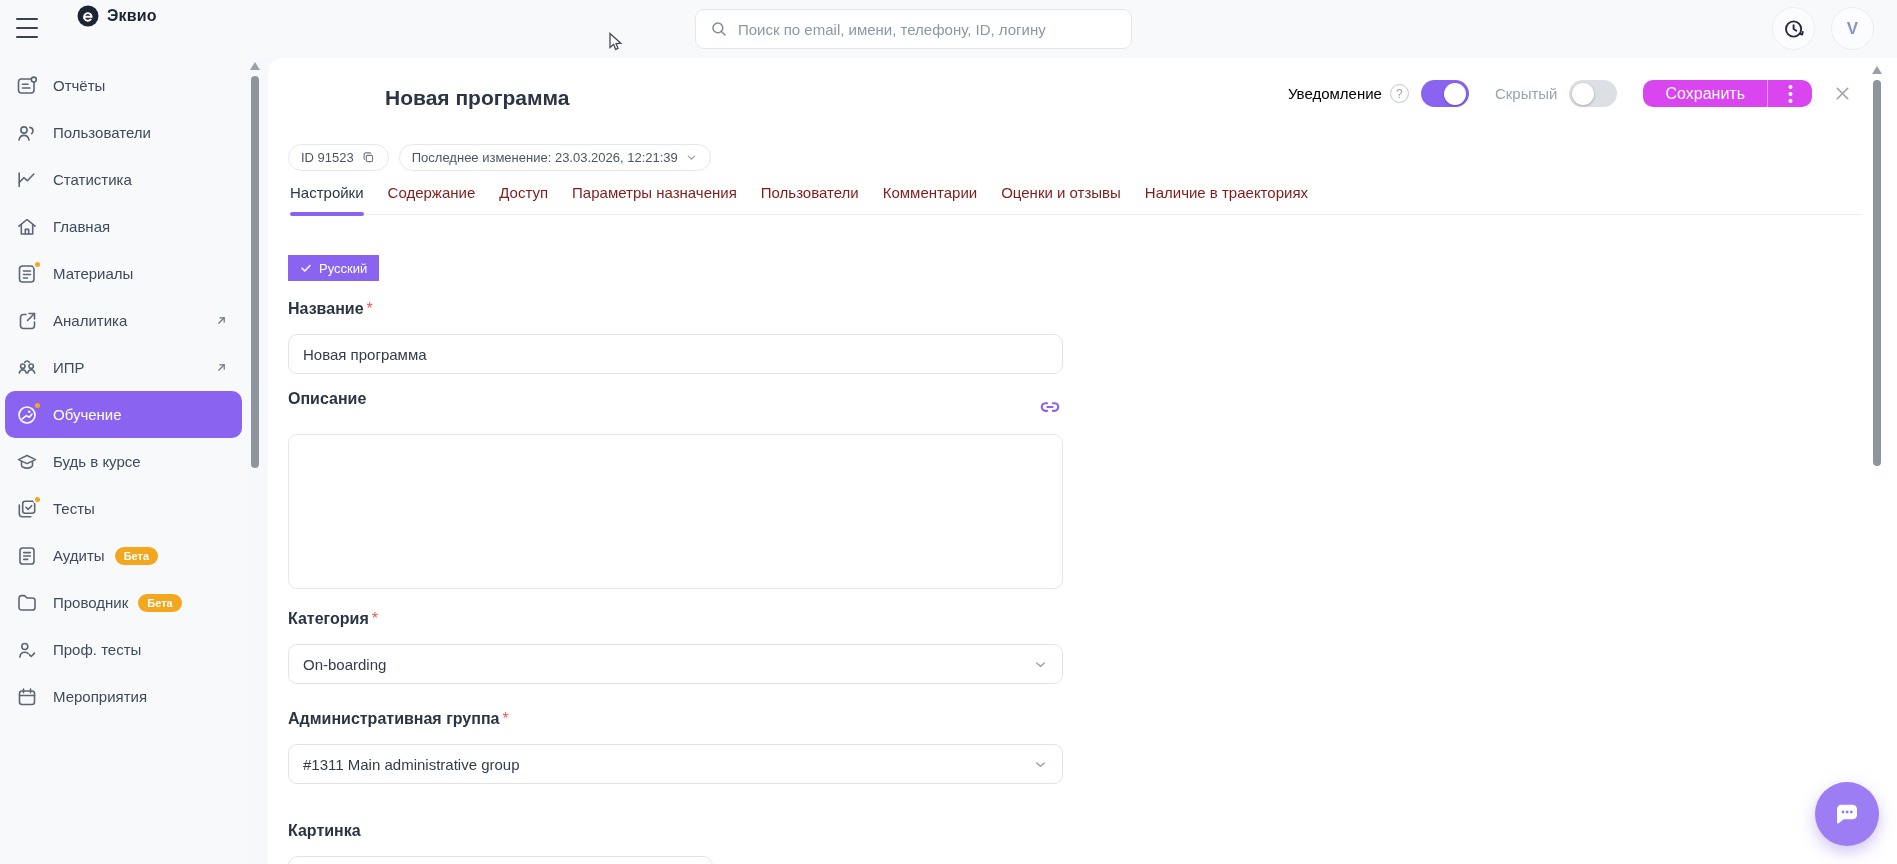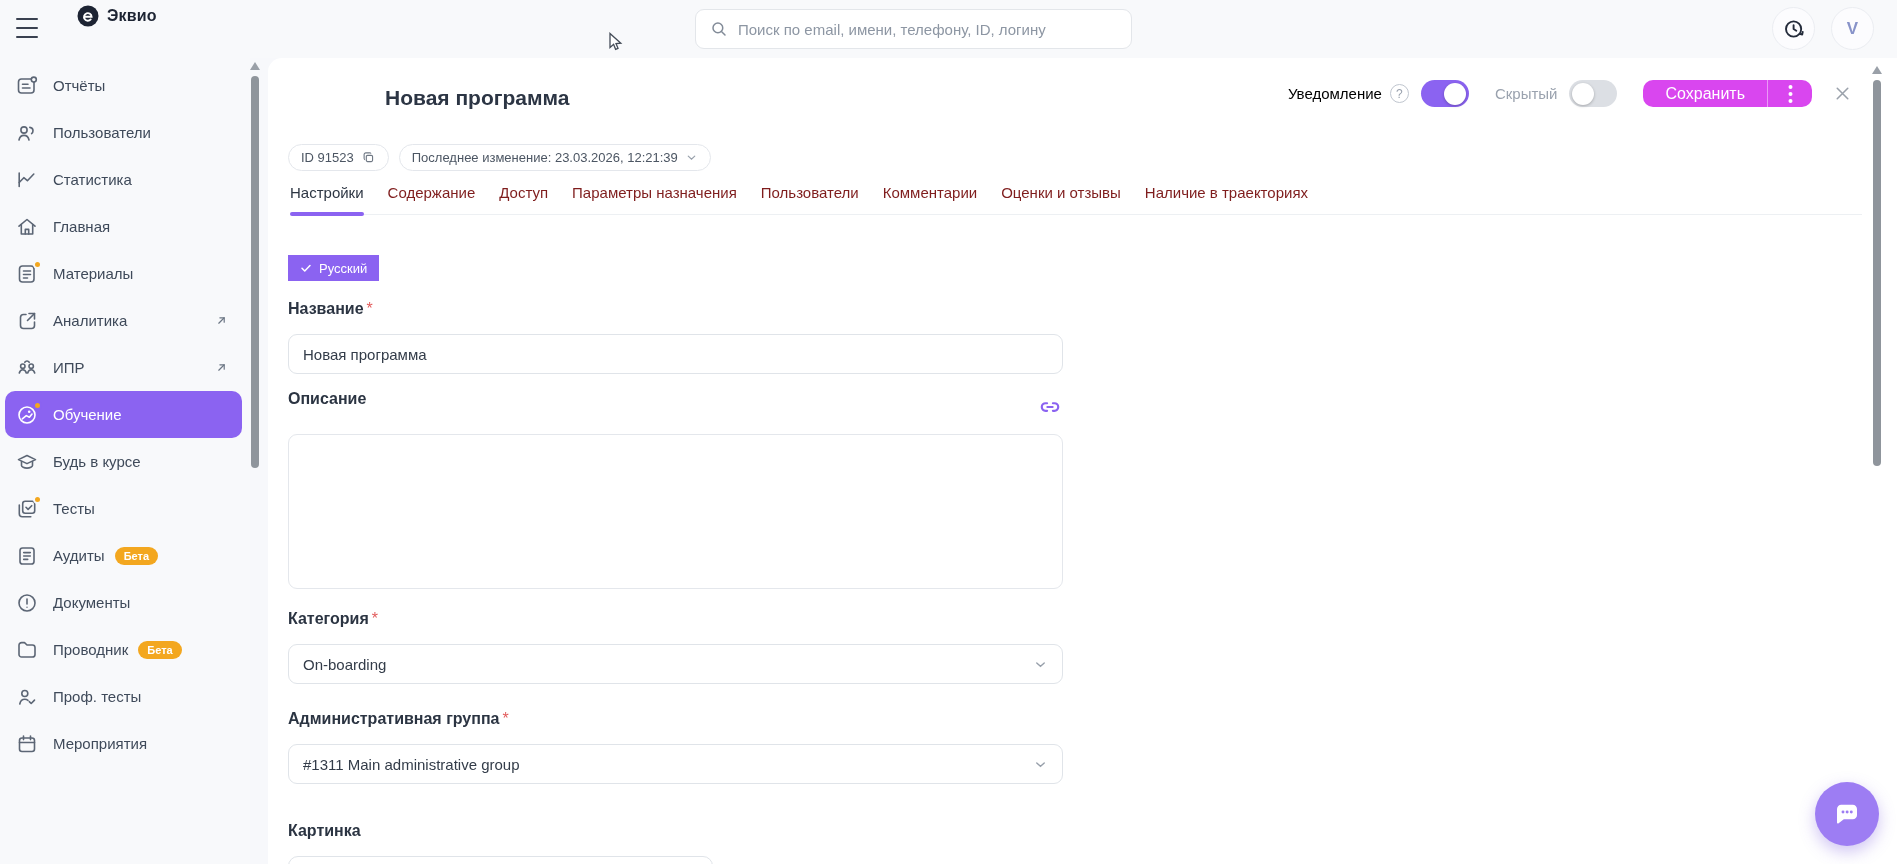--- a/index.html
+++ b/index.html
@@ -251,30 +251,20 @@
           <rect x="5" y="4" width="14" height="16" rx="2.6"></rect>
           <path d="M8.7 8.6h6.6M8.7 12h6.6M8.7 15.4h4"></path>
         </svg>
       </span>
       <span class="s-label">Аудиты</span>
       <span class="s-badge">Бета</span>
     </div>
     <div class="s-item">
       <span class="s-icon">
         <svg fill="none" stroke="currentColor" stroke-width="1.6" stroke-linecap="round" stroke-linejoin="round" width="24" height="24" viewBox="0 0 24 24">
-          <circle cx="12" cy="12" r="8"></circle>
-          <path d="M12 8v5"></path>
-          <circle cx="12" cy="16.2" r=".7" fill="currentColor" stroke="none"></circle>
-        </svg>
-      </span>
-      <span class="s-label">Документы</span>
-    </div>
-    <div class="s-item">
-      <span class="s-icon">
-        <svg fill="none" stroke="currentColor" stroke-width="1.6" stroke-linecap="round" stroke-linejoin="round" width="24" height="24" viewBox="0 0 24 24">
           <path d="M4 7.2a2.6 2.6 0 0 1 2.6-2.6h2.9L12 7h5.4A2.6 2.6 0 0 1 20 9.6v6.8a2.6 2.6 0 0 1-2.6 2.6H6.6A2.6 2.6 0 0 1 4 16.4z"></path>
         </svg>
       </span>
       <span class="s-label">Проводник</span>
       <span class="s-badge">Бета</span>
     </div>
     <div class="s-item">
       <span class="s-icon">
         <svg fill="none" stroke="currentColor" stroke-width="1.6" stroke-linecap="round" stroke-linejoin="round" width="24" height="24" viewBox="0 0 24 24">
           <circle cx="9.8" cy="8.5" r="3"></circle>

